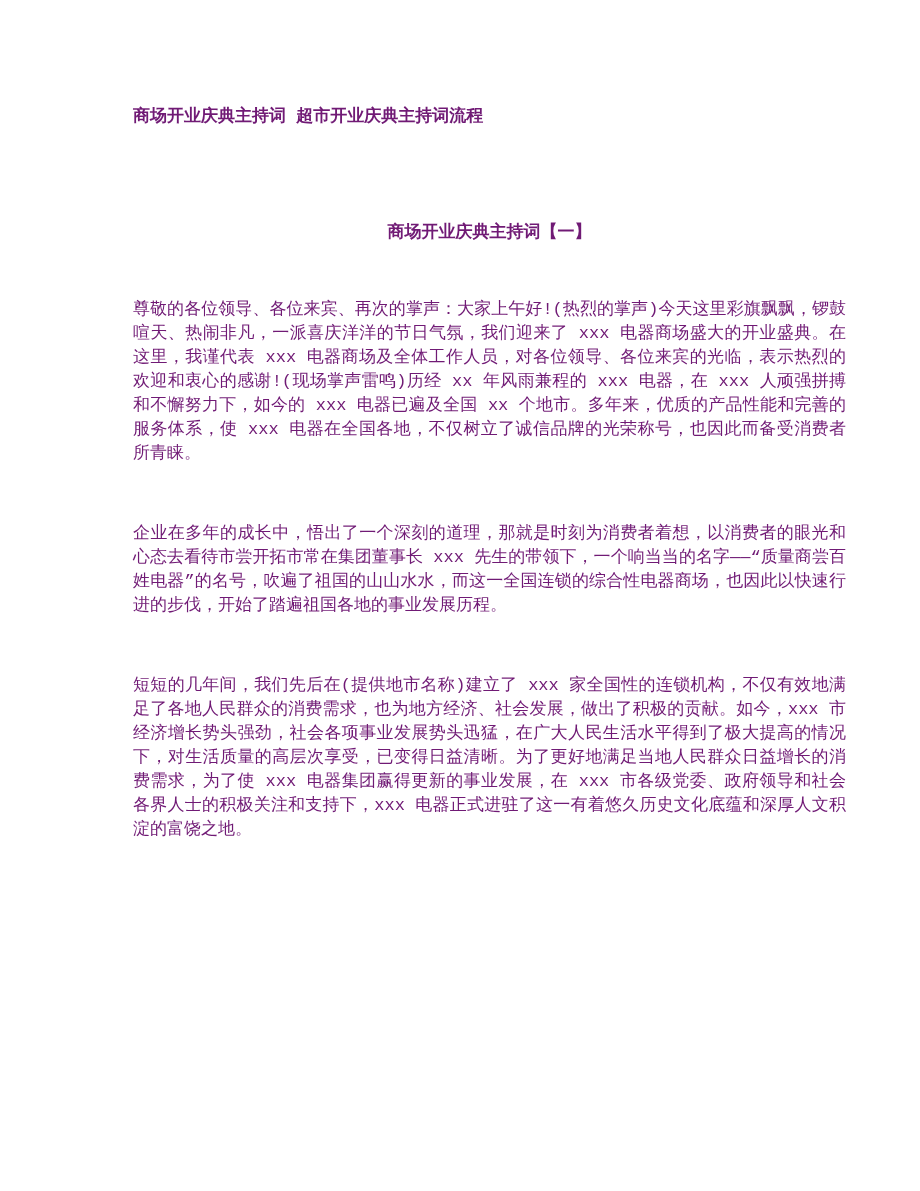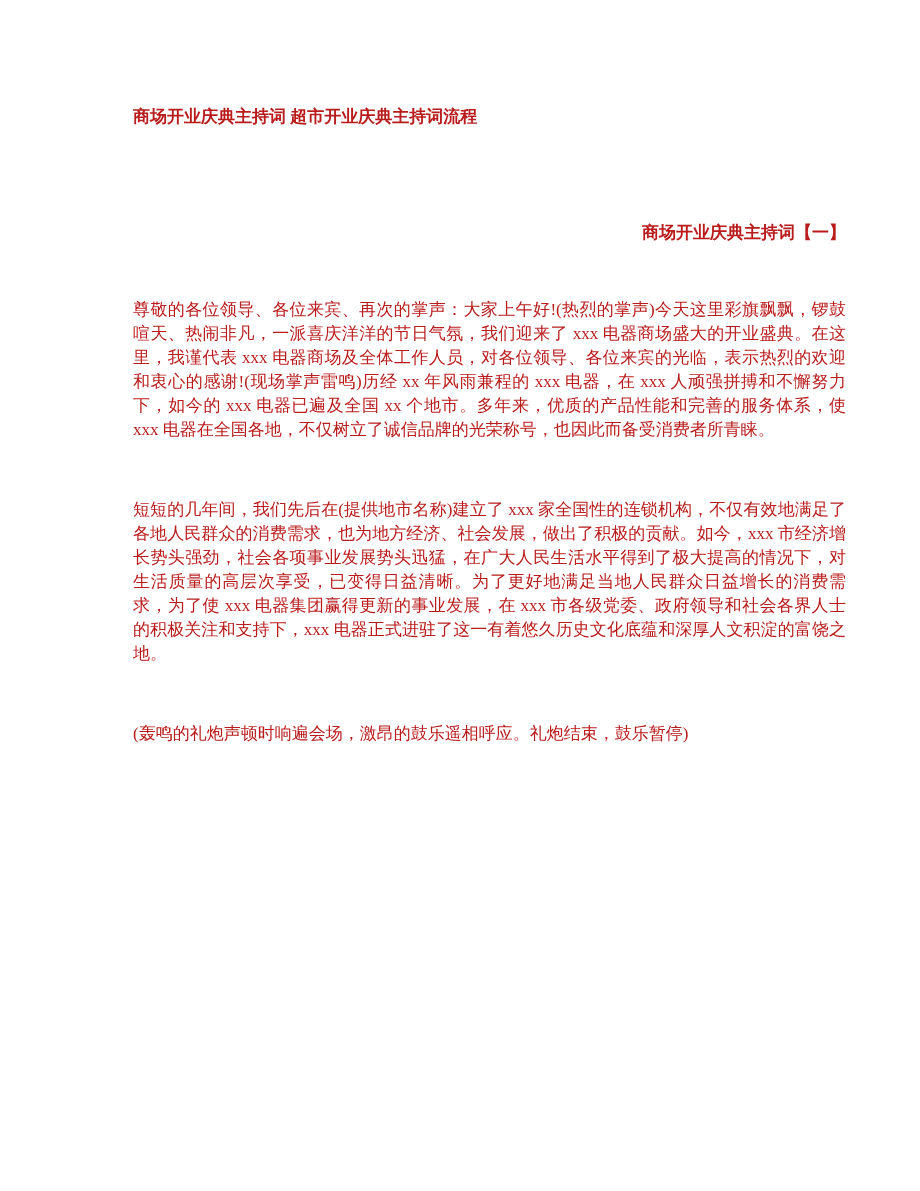--- a/index.html
+++ b/index.html
@@ -11,36 +11,36 @@
     width: 920px;
     height: 1191px;
     overflow: hidden;
   }
   .page {
     box-sizing: border-box;
     width: 920px;
     height: 1191px;
     padding: 104px 74px 0 133px;
     background: #ffffff;
-    font-family: Liberation Serif, serif;
-    color: #b91c1c;
+    font-family: Liberation Mono, monospace;
+    color: #701a75;
   }
   .doc-title {
     font-size: 17px;
     font-weight: bold;
     line-height: 26px;
     margin: 0 0 90px 0;
     text-align: left;
   }
   .section-heading {
     font-size: 17px;
     font-weight: bold;
     line-height: 26px;
     margin: 0 0 52px 0;
-    text-align: right;
+    text-align: center;
   }
   .para {
     font-size: 17px;
     font-weight: normal;
     line-height: 24px;
     margin: 0 0 56px 0;
     text-align: justify;
     letter-spacing: 0;
   }
   .para.last {
@@ -51,18 +51,18 @@
 </head>
 <body>
 
 <div class="page">
   <h1 class="doc-title">商场开业庆典主持词 超市开业庆典主持词流程</h1>
 
   <h2 class="section-heading">商场开业庆典主持词【一】</h2>
 
   <p class="para">尊敬的各位领导、各位来宾、再次的掌声：大家上午好!(热烈的掌声)今天这里彩旗飘飘，锣鼓喧天、热闹非凡，一派喜庆洋洋的节日气氛，我们迎来了 xxx 电器商场盛大的开业盛典。在这里，我谨代表 xxx 电器商场及全体工作人员，对各位领导、各位来宾的光临，表示热烈的欢迎和衷心的感谢!(现场掌声雷鸣)历经 xx 年风雨兼程的 xxx 电器，在 xxx 人顽强拼搏和不懈努力下，如今的 xxx 电器已遍及全国 xx 个地市。多年来，优质的产品性能和完善的服务体系，使 xxx 电器在全国各地，不仅树立了诚信品牌的光荣称号，也因此而备受消费者所青睐。</p>
 
+  <p class="para">企业在多年的成长中，悟出了一个深刻的道理，那就是时刻为消费者着想，以消费者的眼光和心态去看待市尝开拓市常在集团董事长 xxx 先生的带领下，一个响当当的名字——“质量商尝百姓电器”的名号，吹遍了祖国的山山水水，而这一全国连锁的综合性电器商场，也因此以快速行进的步伐，开始了踏遍祖国各地的事业发展历程。</p>
 
   <p class="para">短短的几年间，我们先后在(提供地市名称)建立了 xxx 家全国性的连锁机构，不仅有效地满足了各地人民群众的消费需求，也为地方经济、社会发展，做出了积极的贡献。如今，xxx 市经济增长势头强劲，社会各项事业发展势头迅猛，在广大人民生活水平得到了极大提高的情况下，对生活质量的高层次享受，已变得日益清晰。为了更好地满足当地人民群众日益增长的消费需求，为了使 xxx 电器集团赢得更新的事业发展，在 xxx 市各级党委、政府领导和社会各界人士的积极关注和支持下，xxx 电器正式进驻了这一有着悠久历史文化底蕴和深厚人文积淀的富饶之地。</p>
 
 
-  <p class="para last">(轰鸣的礼炮声顿时响遍会场，激昂的鼓乐遥相呼应。礼炮结束，鼓乐暂停)</p>
 </div>
 
 </body></html>

